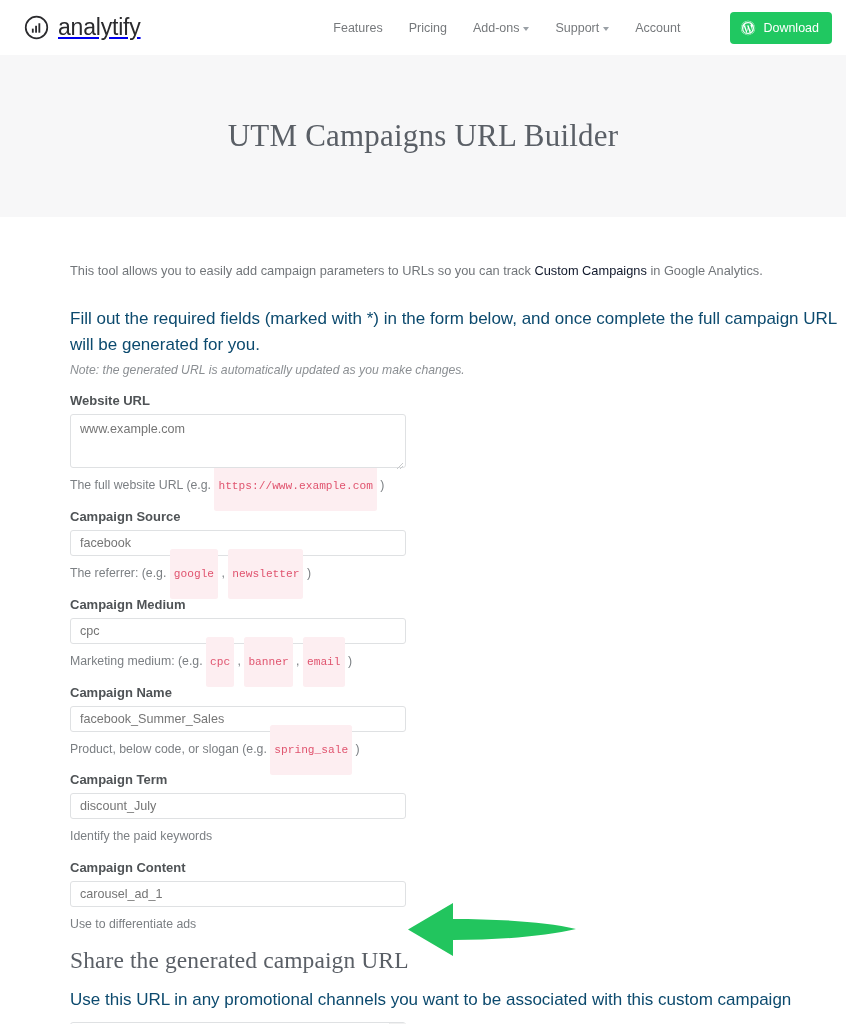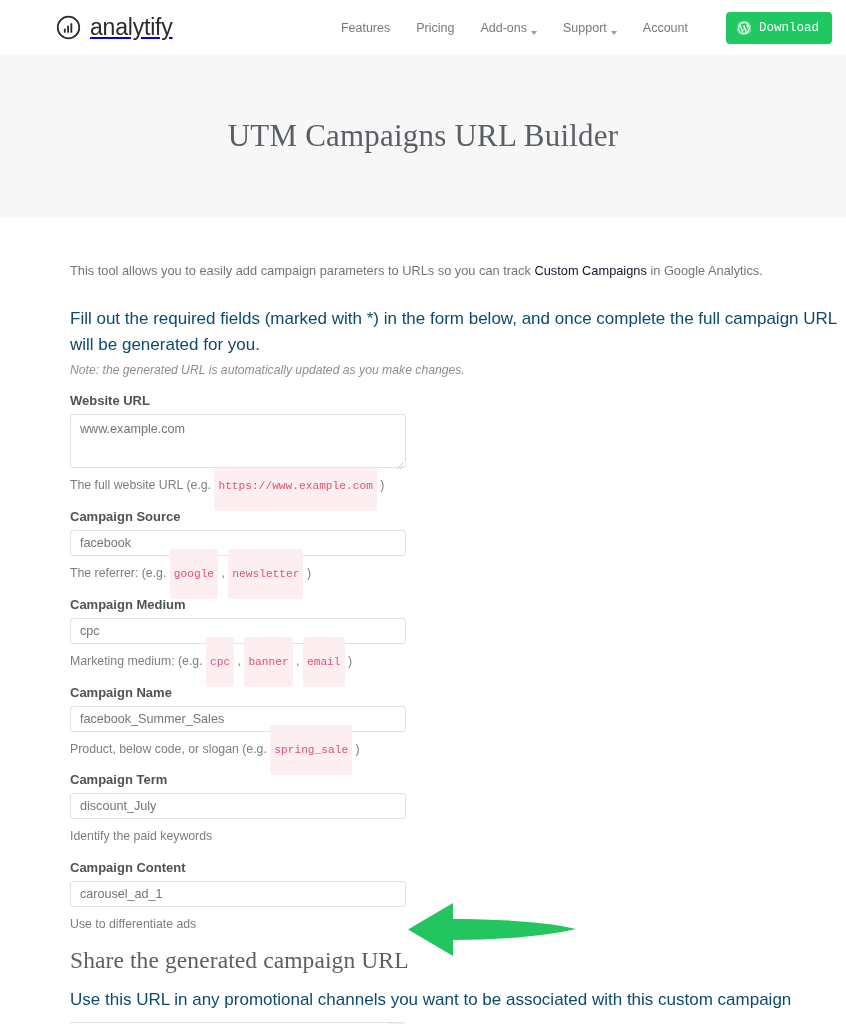--- a/index.html
+++ b/index.html
@@ -15,21 +15,21 @@
     overflow: hidden;
     position: relative;
   }
 
   
   .site-header {
     height: 55px;
     background: #ffffff;
     display: flex;
     align-items: center;
-    padding: 0 14px 0 56px;
+    padding: 0 14px 0 24px;
     box-sizing: border-box;
     position: relative;
     gap: 16px;
   }
   .brand {
     display: flex;
     align-items: center;
     gap: 9px;
   }
   .brand-mark {
@@ -47,44 +47,44 @@
     display: flex;
     align-items: center;
     gap: 26px;
   }
   .nav-link {
     font-size: 12.5px;
     color: #76797c;
     text-decoration: none;
     white-space: nowrap;
     display: inline-flex;
-    align-items: flex-end;
+    align-items: center;
     gap: 4px;
   }
   .caret {
     display: inline-block;
     width: 0; height: 0;
     border-left: 3.5px solid transparent;
     border-right: 3.5px solid transparent;
     border-top: 4px solid #9aa0a6;
     margin-top: 2px;
   }
   .download-btn {
-    margin-left: 12px;
+    margin-left: 24px;
     background: #20c861;
     color: #ffffff;
     font-size: 12.5px;
     border: none;
     border-radius: 4px;
     padding: 8px 13px 8px 10px;
     display: inline-flex;
     align-items: center;
     gap: 7px;
     cursor: pointer;
-    font-family: Liberation Mono, monospace;
+    font-family: Liberation Sans, sans-serif;
   }
   .wp-mark { width: 16px; height: 16px; flex: 0 0 16px; }
 
   
   .hero {
     background: #f7f7f8;
     height: 162px;
     display: flex;
     align-items: center;
     justify-content: center;

